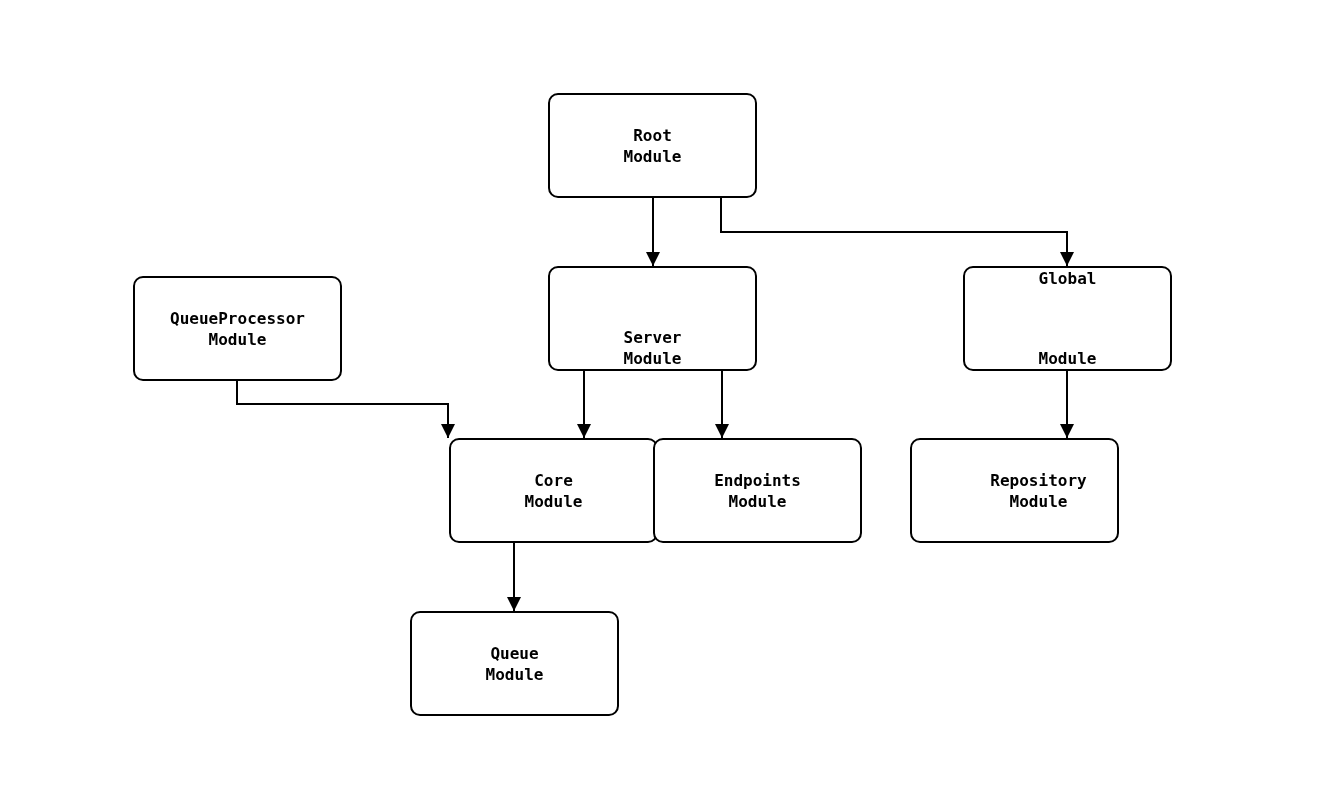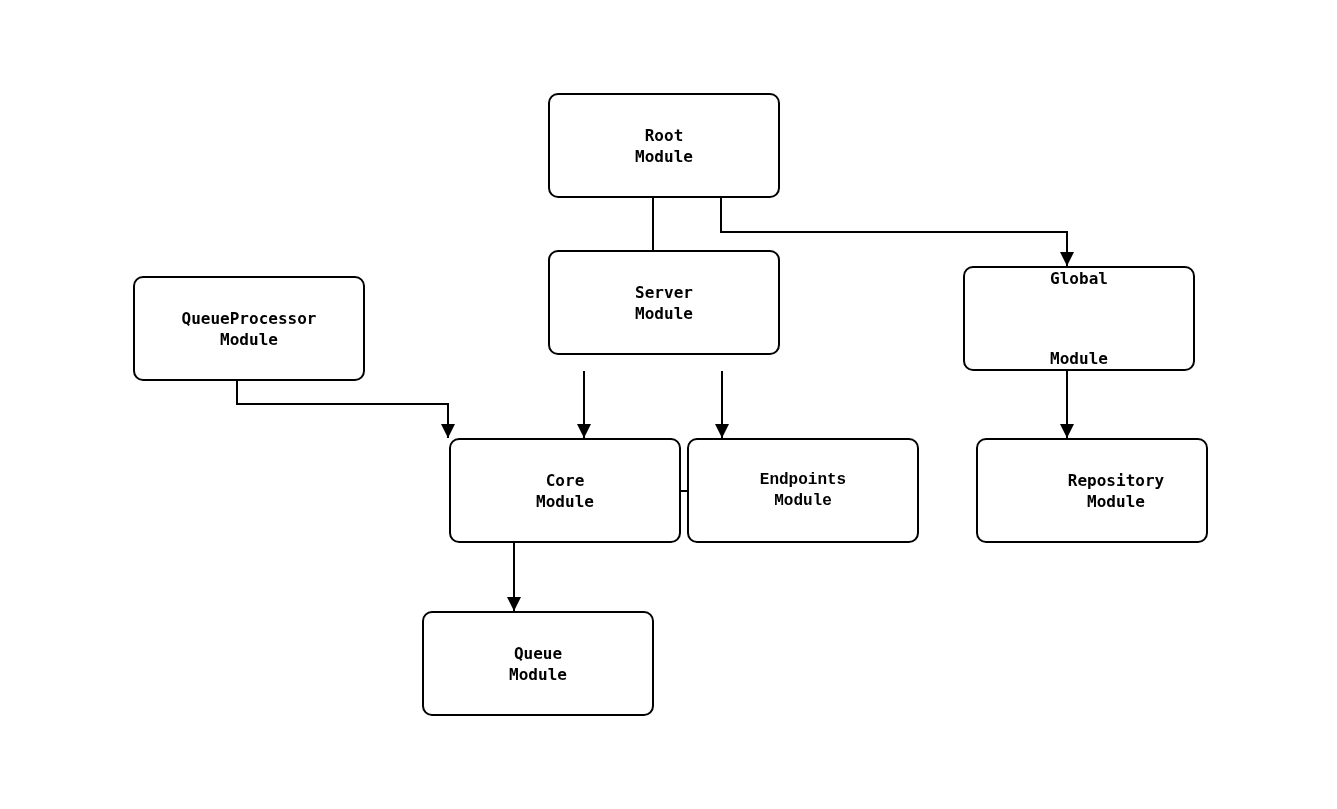--- a/index.html
+++ b/index.html
@@ -23,44 +23,44 @@
     height: 809px;
     display: block;
   }
   .edges polyline {
     fill: none;
     stroke: #000000;
     stroke-width: 2;
   }
   .node {
     position: absolute;
-    width: 232px;
+    width: 209px;
     height: 105px;
     box-sizing: border-box;
     border: 2px solid #000000;
     border-radius: 10px;
     background: #ffffff;
     display: flex;
     flex-direction: column;
     align-items: center;
     justify-content: center;
     text-align: center;
     font-weight: bold;
     font-size: 16px;
     line-height: 21px;
     color: #000000;
   }
   .node-root          { left: 548px; top: 93px; }
   .node-queueprocessor{ left: 133px; top: 276px; }
-  .node-server        { left: 548px; top: 250px; }
+  .node-server        { left: 548px; top: 266px; justify-content: flex-end; }
   .node-global        { left: 963px; top: 266px; justify-content: space-between; }
   .node-core          { left: 410px; top: 438px; margin-left: 39px; }
-  .node-endpoints     { left: 687px; top: 438px; font-family: Liberation Mono, monospace; }
-  .node-repository    { left: 976px; top: 438px; padding-left: 48px; }
-  .node-queue         { left: 422px; top: 611px; }
+  .node-endpoints     { left: 653px; top: 438px; }
+  .node-repository    { left: 910px; top: 438px; padding-left: 48px; }
+  .node-queue         { left: 410px; top: 611px; }
 </style>
 </head>
 <body>
 
 <div class="canvas">
 
   <svg class="edges" viewBox="0 0 1337 809" xmlns="http://www.w3.org/2000/svg">
     <defs>
       <marker id="arrowhead" viewBox="0 0 10 10" refX="10" refY="5" markerWidth="7" markerHeight="7" orient="auto">
         <path d="M 0 0 L 10 5 L 0 10 z" fill="#000000"></path>

